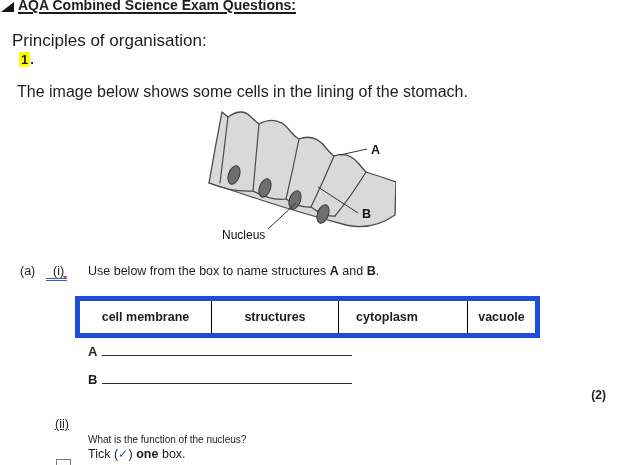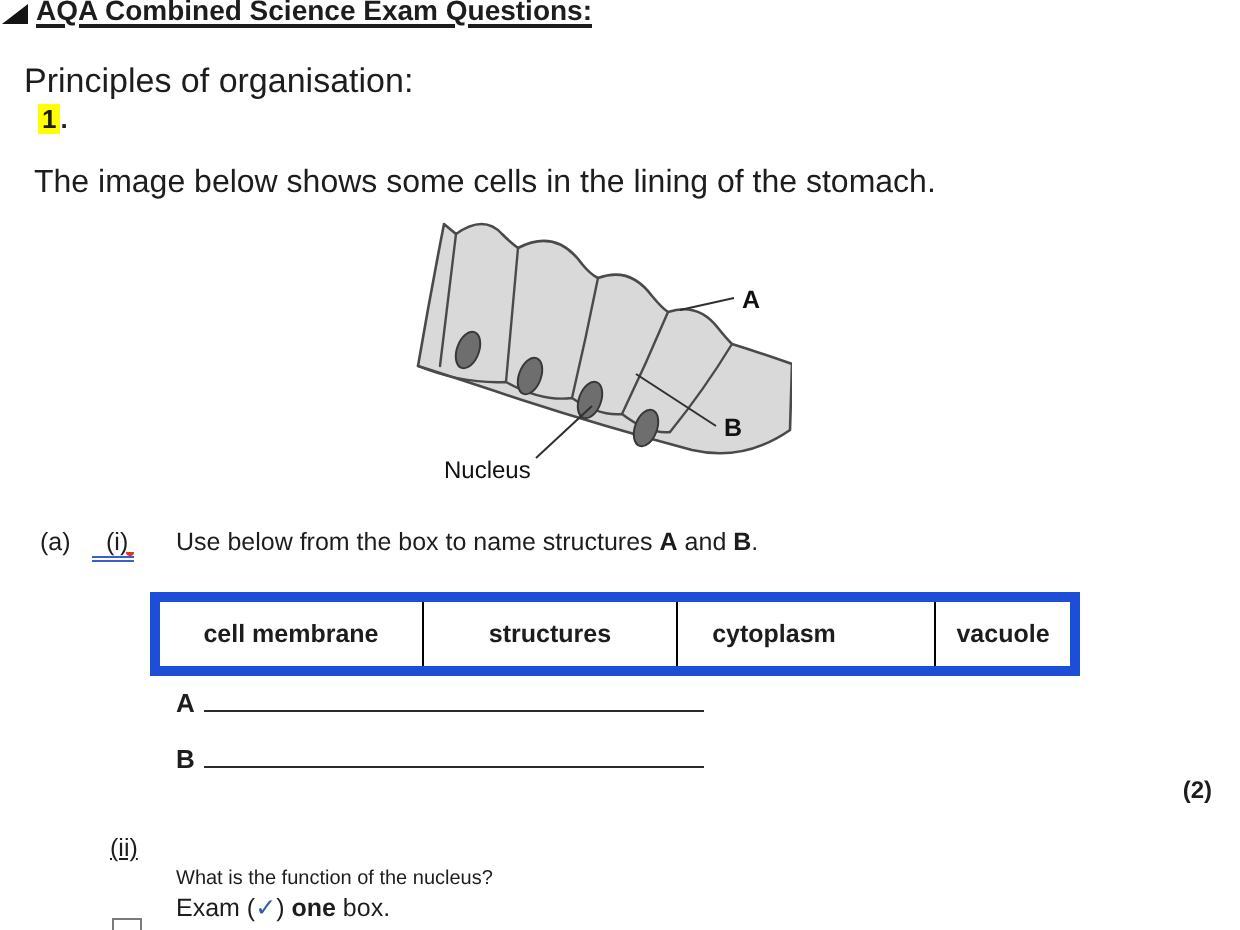--- a/index.html
+++ b/index.html
@@ -142,15 +142,15 @@
 </div>
 
 <div class="abs ans-row ans-a"><span>A</span><span class="ans-line"></span></div>
 <div class="abs ans-row ans-b"><span>B</span><span class="ans-line"></span></div>
 
 <div class="abs marks">(2)</div>
 
 <div class="abs pii-roman">(ii)</div>
 <div class="abs pii-question">What is the function of the nucleus?</div>
 
-<div class="abs tick-line"><span>Exam (</span><span class="tick-glyph">✓</span><span>) </span><span class="b">one</span><span> box.</span></div>
+<div class="abs tick-line"><span>Tick (</span><span class="tick-glyph">✓</span><span>) </span><span class="b">one</span><span> box.</span></div>
 
 <div class="abs checkbox"></div>
 
 </body></html>

